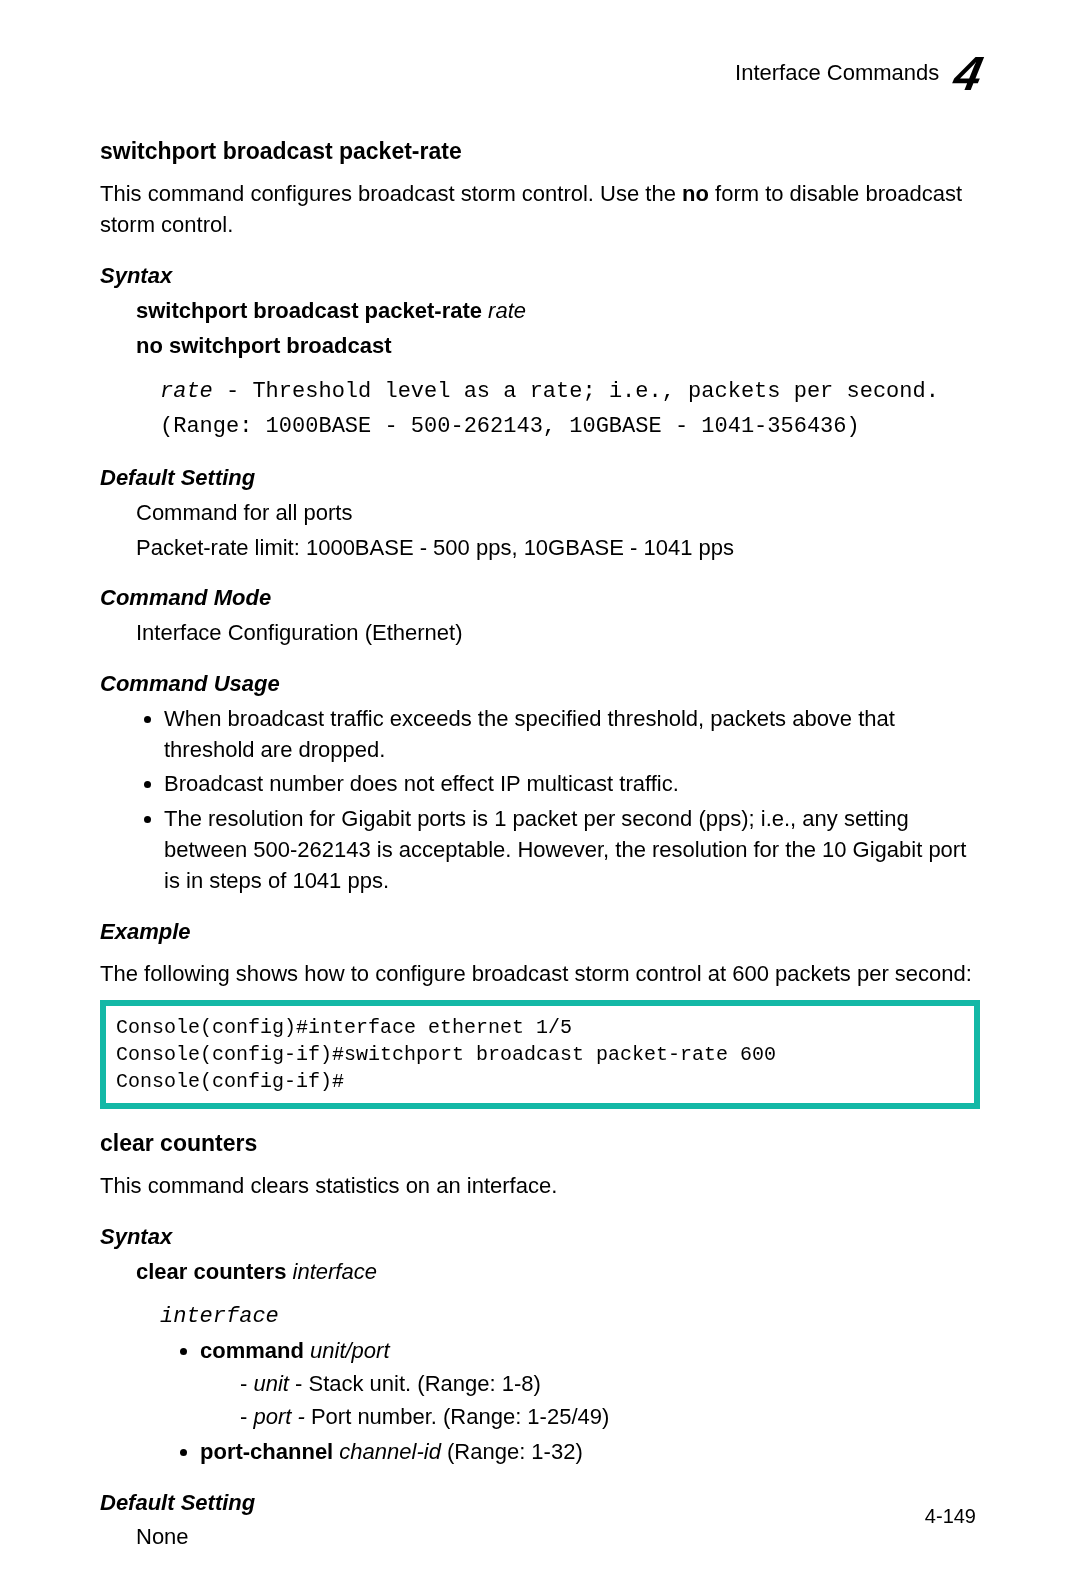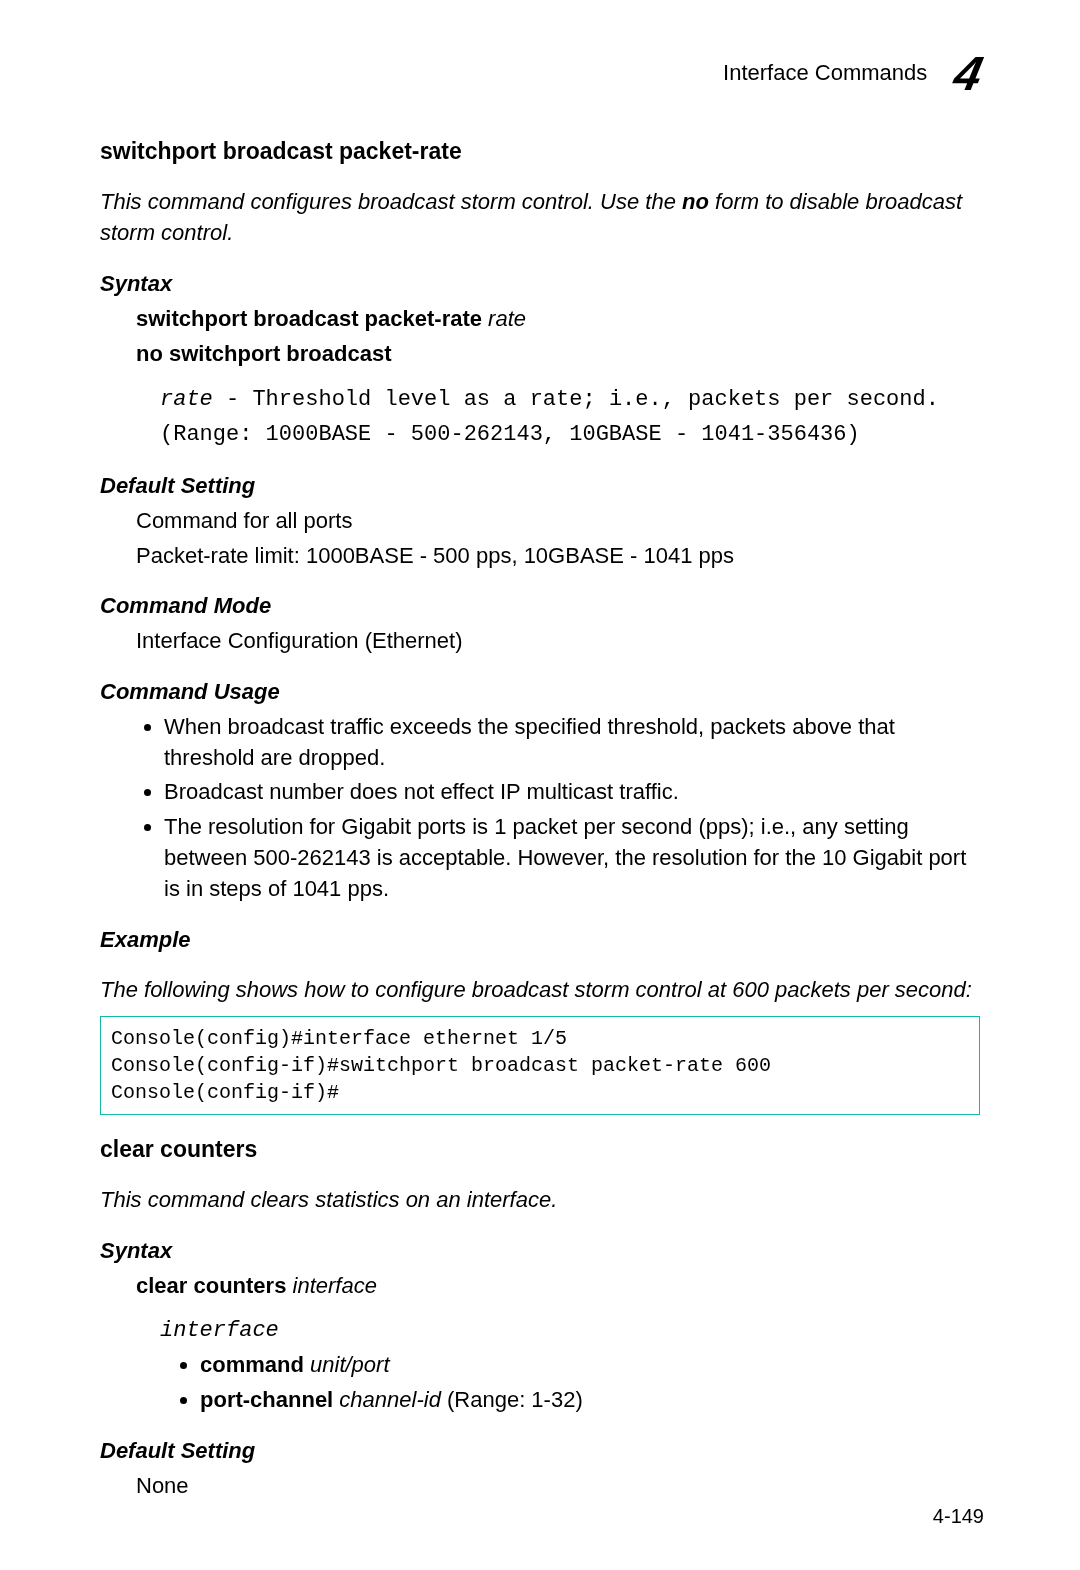--- a/index.html
+++ b/index.html
@@ -11,66 +11,66 @@
       color: #000;
       background: #fff;
       padding: 40px 100px 40px 100px;
       position: relative;
       line-height: 1.4;
     }
     .header {
       display: flex;
       justify-content: flex-end;
       align-items: center;
-      gap: 28px;
+      gap: 16px;
       font-size: 22px;
       margin-bottom: 28px;
     }
     .chapter-num {
       font-weight: 900;
       font-style: italic;
       font-size: 48px;
       transform: skewX(-12deg);
       letter-spacing: -2px;
     }
     .cmd-title {
       font-weight: bold;
       font-size: 23px;
       margin-top: 8px;
     }
-    .para { margin-top: 20px; font-style: italic; }
+    .para { margin-top: 12px; }
     .section-head {
       font-weight: bold;
       margin-top: 20px;
       font-style: italic;
     }
     .indent { padding-left: 36px; margin-top: 4px; }
     .indent2 { padding-left: 60px; margin-top: 4px; font-family: Liberation Mono, monospace; }
     ul.bullets { list-style: disc; padding-left: 64px; margin-top: 4px; }
     ul.bullets > li { margin-top: 4px; }
     ul.sub { list-style: none; padding-left: 40px; margin-top: 2px; }
     ul.sub > li { margin-top: 2px; }
     ul.sub > li::before {
       content: "- ";
     }
     .code-block {
-      border: 1px solid #14b8a6;
+      border: 6px solid #14b8a6;
       padding: 8px 10px;
       font-family: "Courier New", monospace;
       font-size: 20px;
       white-space: pre;
       margin-top: 10px;
       line-height: 1.35;
     }
     .bold { font-weight: bold; }
     .italic { font-style: italic; }
     .footer-page {
       position: absolute;
       bottom: 40px;
-      right: 96px;
+      right: 104px;
       font-size: 20px;
     }
   </style>
 </head>
 <body>
 
 <div class="header">
   <span>Interface Commands</span>
   <span class="chapter-num">4</span>
 </div>
@@ -115,20 +115,28 @@
 
 <div class="section-head">Syntax</div>
 <div class="indent">
   <span class="bold">clear counters</span><span class="italic"> interface</span>
 </div>
 <div class="indent2 italic" style="margin-top:14px;">interface</div>
 
 <ul class="bullets" style="padding-left:100px;">
   <li>
     <span class="bold">command</span><span class="italic"> unit/port</span>
+    <ul class="sub">
+      <li>
+        <span class="italic">unit</span><span> - Stack unit. (Range: 1-8)</span>
+      </li>
+      <li>
+        <span class="italic">port -</span><span> Port number. (Range: 1-25/49)</span>
+      </li>
+    </ul>
   </li>
   <li>
     <span class="bold">port-channel</span><span class="italic"> channel-id</span><span> (Range: 1-32)</span>
   </li>
 </ul>
 
 <div class="section-head">Default Setting</div>
 <div class="indent">None</div>
 
 <div class="footer-page">4-149</div>

